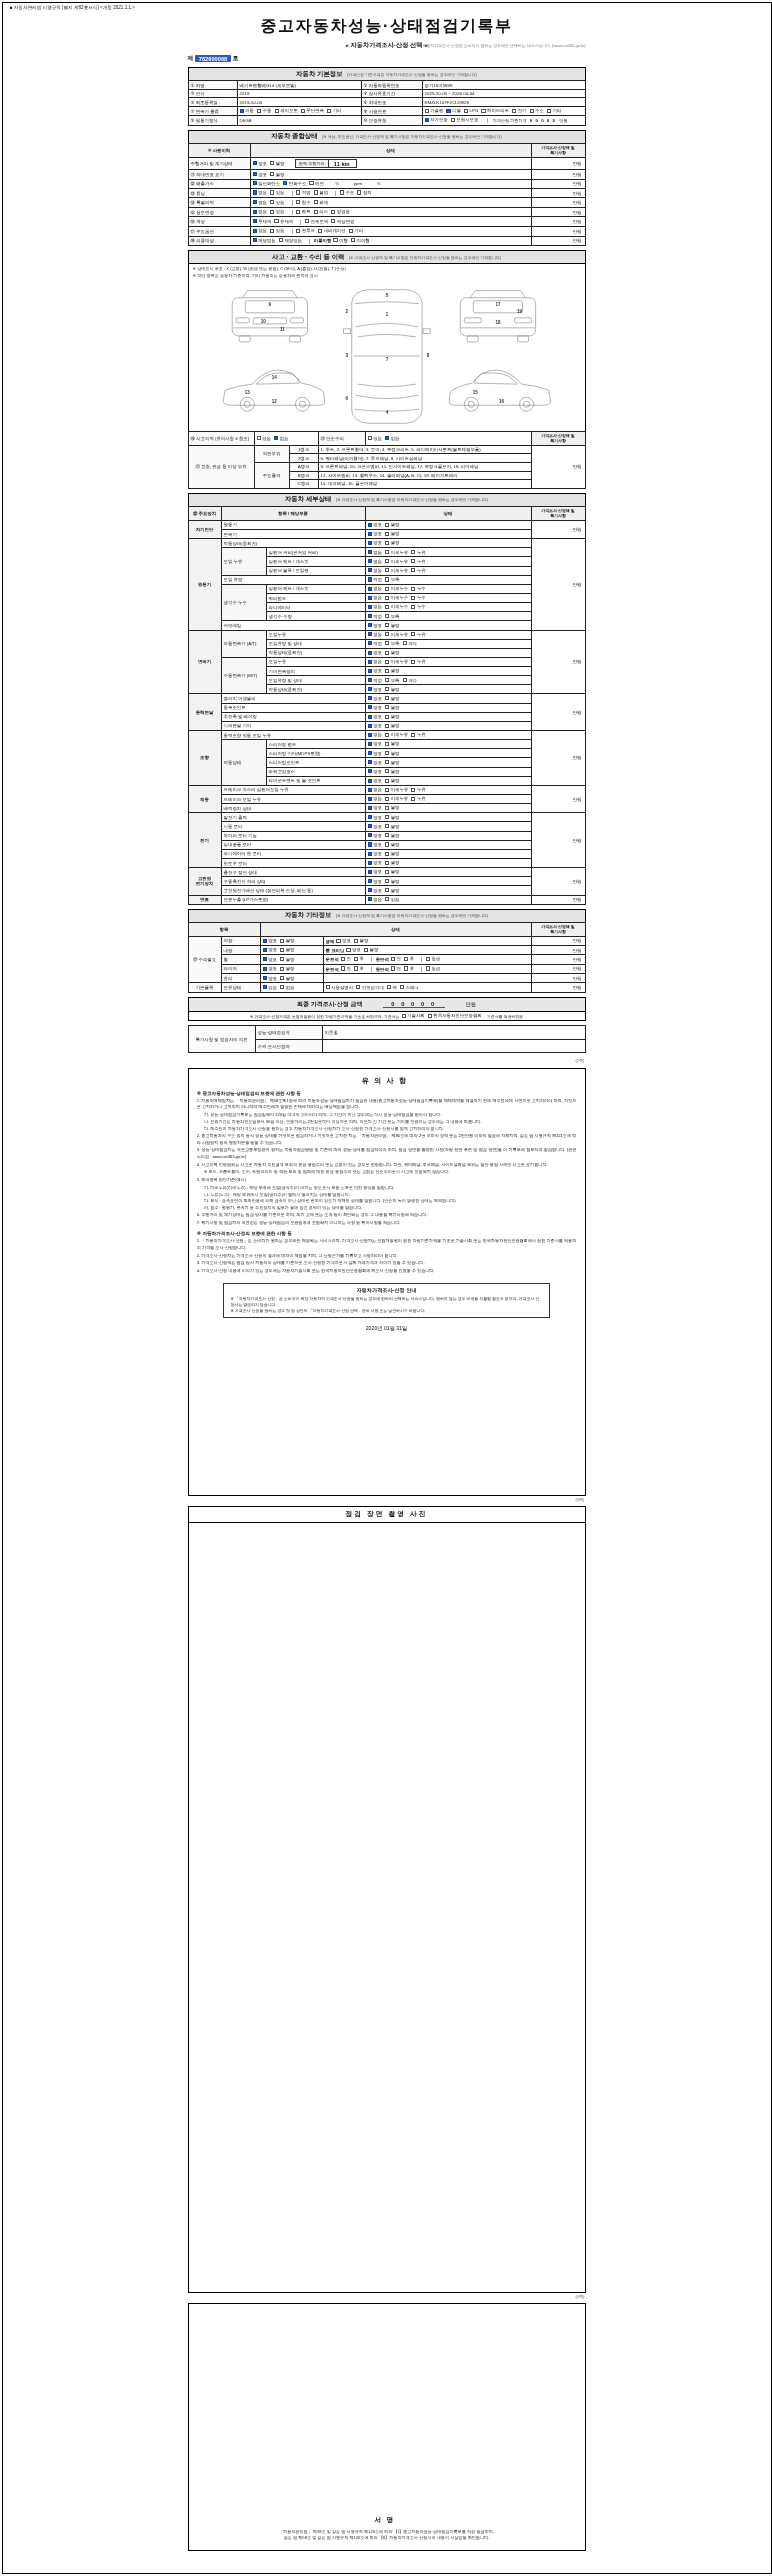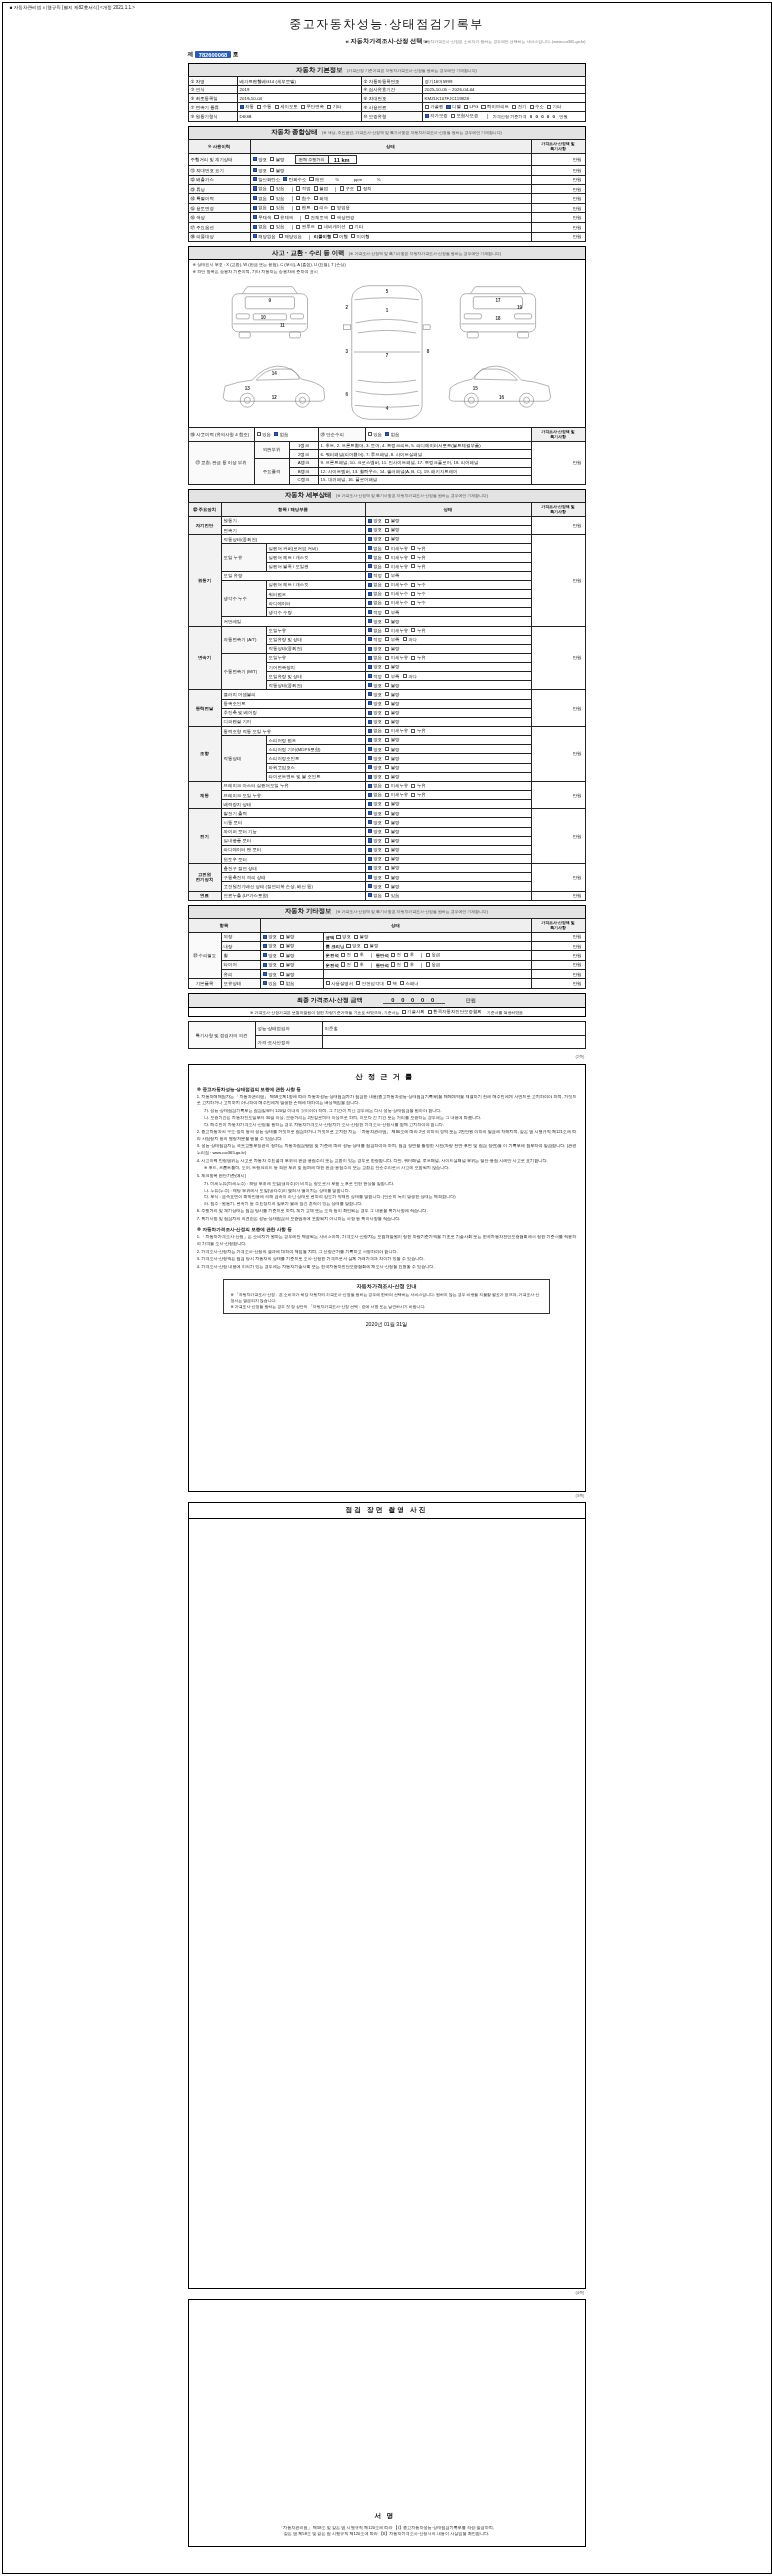--- a/index.html
+++ b/index.html
@@ -1,21 +1,21 @@
 <!DOCTYPE html>
 <html style="font-size:8.2px"><head>
 <meta charset="utf-8">
 <style>
   *{box-sizing:border-box;margin:0;padding:0}
   body{width:773px;background:#ffffff;font-family:"Liberation Sans","DejaVu Sans",sans-serif;color:#111}
   .sheet{width:770px;min-height:2572px;margin:1.5px;border:1px solid #000;background:#fff;position:relative}
   .formref{font-size:4.6px;color:#222;padding:2.6px 0 0 7.2px}
   .content{width:398px;margin:0 auto;padding-bottom:8.2px}
   .titleblock{text-align:center;padding:6.2px 0 2.1px;position:relative}
-  .main-title{font-size:12px;font-weight:normal;letter-spacing:1.5px}
+  .main-title{font-size:16px;font-weight:bold;letter-spacing:1.5px}
   .subrow{margin-top:3.6px;position:relative;font-size:6.2px;font-weight:bold}
   .subnote{position:absolute;right:0;top:2.1px;font-size:3.9px;color:#777;font-weight:normal}
   .docrow{text-align:left;font-size:5.7px;font-weight:bold;margin:5.2px 0 2.1px}
   .docno{background:#2b5cb8;color:#fff;padding:0.5px 4.1px;border-radius:1px;margin:0 1.5px}
   section{margin-bottom:4.1px}
   .secbar{border:0.5px solid #000;border-bottom:none;background:#e3e3e3;text-align:center;padding:1.5px 2.1px;font-size:6.4px;font-weight:bold}
   .secbar .note{font-size:3.9px;font-weight:normal;color:#444;margin-left:2.6px}
   table.ft{width:100%;border-collapse:collapse;table-layout:fixed;background:#fff}
   .ft td,.ft th{border:0.5px solid #222;font-size:4.4px;padding:1.3px 2.1px;vertical-align:middle;word-break:keep-all}
   .ft th{background:#efefef;font-weight:bold;text-align:center;padding:1.5px}
@@ -1193,21 +1193,21 @@
             <td class="lbl sig">가격·조사산정자</td>
             <td class="sig"></td>
           </tr>
         </tbody>
       </table>
     </section>
 
     <div class="pagemark">(2쪽)</div>
 
     <div class="bigbox">
-      <div class="bigtitle">산정근거를</div>
+      <div class="bigtitle">유의사항</div>
       <div id="notice-body">
           <div class="nheading">※ 중고자동차성능·상태점검의 보증에 관한 사항 등</div>
           <p class="nitem">1. 자동차매매업자는 「자동차관리법」 제58조제1항에 따라 자동차성능·상태점검자가 점검한 내용(중고자동차성능·상태점검기록부)을 매매계약을 체결하기 전에 매수인에게 서면으로 고지하여야 하며, 거짓으로 고지하거나 고지하지 아니하여 매수인에게 발생한 손해에 대하여는 배상책임을 집니다.</p>
           <p class="nsub">가. 성능·상태점검기록부는 점검일부터 120일 이내의 것이어야 하며, 그 기간이 지난 경우에는 다시 성능·상태점검을 받아야 합니다.</p>
           <p class="nsub">나. 보증기간은 자동차인도일부터 30일 이상, 보증거리는 2천킬로미터 이상으로 하며, 이보다 긴 기간 또는 거리를 보증하는 경우에는 그 내용에 따릅니다.</p>
           <p class="nsub">다. 매수인이 자동차가격조사·산정을 원하는 경우 자동차가격조사·산정자가 조사·산정한 가격조사·산정서를 함께 고지하여야 합니다.</p>
           <p class="nitem">2. 중고자동차의 구조·장치 등의 성능·상태를 거짓으로 점검하거나 거짓으로 고지한 자는 「자동차관리법」 제80조에 따라 2년 이하의 징역 또는 2천만원 이하의 벌금에 처해지며, 같은 법 시행규칙 제121조에 따라 사업정지 등의 행정처분을 받을 수 있습니다.</p>
           <p class="nitem">3. 성능·상태점검자는 국토교통부장관이 정하는 자동차점검방법 및 기준에 따라 성능·상태를 점검하여야 하며, 점검 장면을 촬영한 사진(차량 전면·후면 및 점검 장면)을 이 기록부에 첨부하여 발급합니다. (관련 누리집 : www.car365.go.kr)</p>
           <p class="nitem">4. 사고이력 인정범위는 사고로 자동차 주요골격 부위의 판금·용접수리 또는 교환이 있는 경우로 한정합니다. 다만, 쿼터패널, 루프패널, 사이드실패널 부위는 절단·용접 시에만 사고로 표기합니다.</p>
           <p class="nsub">※ 후드, 프론트휀더, 도어, 트렁크리드 등 외판 부위 및 범퍼에 대한 판금·용접수리 또는 교환은 단순수리로서 사고에 포함되지 않습니다.</p>

